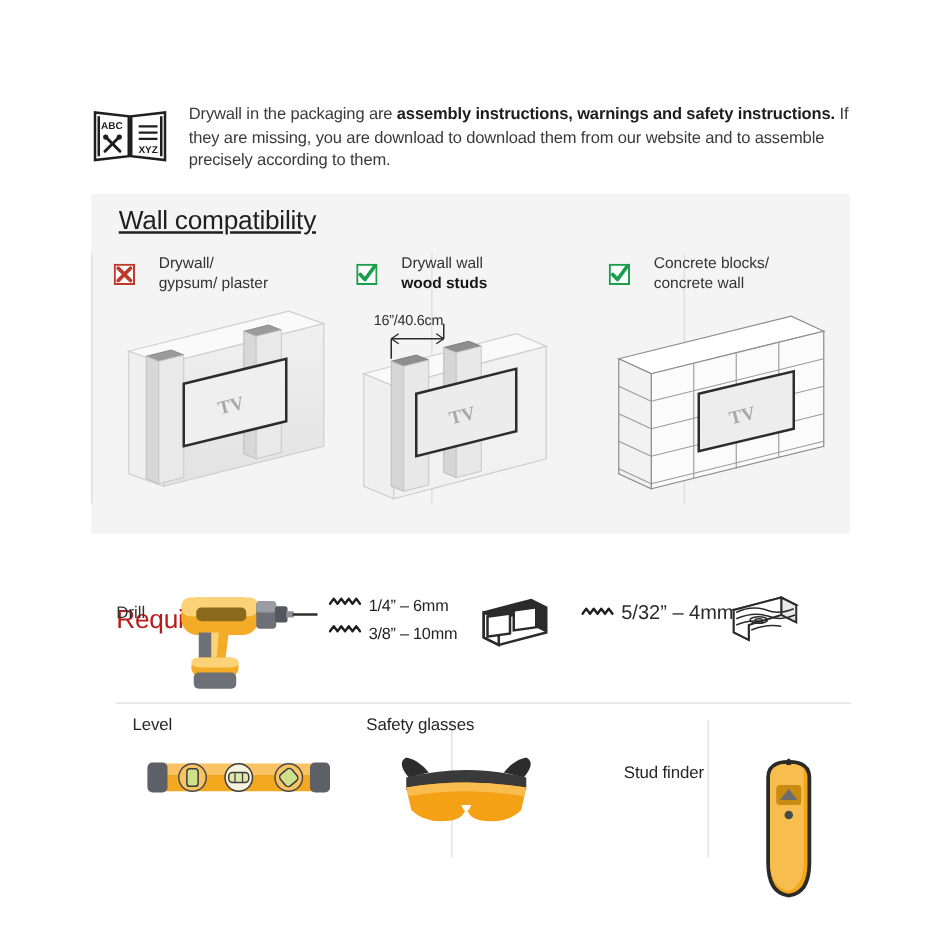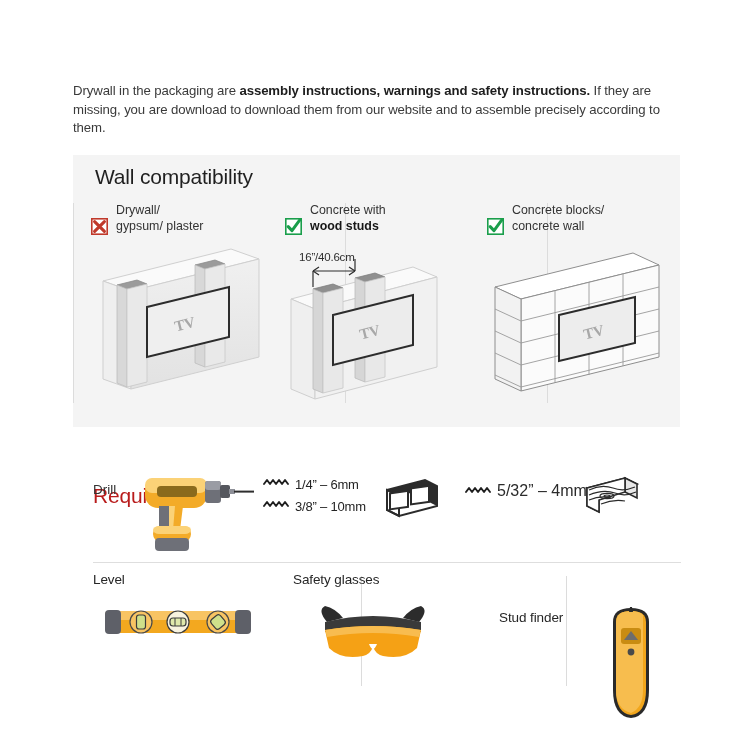--- a/index.html
+++ b/index.html
@@ -25,31 +25,31 @@
   }
   .notice .txt b{font-weight:bold;color:#1d1d1d;}
 
   
   .card{
     position:absolute;left:73px;top:155px;width:607px;height:272px;
     background:#f4f4f4;
   }
   .card h2{
     margin:0;position:absolute;left:22px;top:10px;
-    font-size:21px;font-weight:normal;color:#1f1f1f;letter-spacing:-0.2px;
+    font-size:21px;font-weight:normal;color:#1f1f1f;letter-spacing:-0.2px;text-decoration:underline;
   }
   .wcol{position:absolute;top:48px;height:215px;}
   .wcol.c1{left:18px;width:182px;}
   .wcol.c2{left:212px;width:190px;}
   .wcol.c3{left:414px;width:190px;}
   .vsep{position:absolute;top:48px;width:1px;height:200px;background:#dcdcdc;}
   .vsep.v1{left:272px;}
   .vsep.v2{left:474px;}
 
-  .wlabel{display:flex;align-items:flex-end;gap:8px;}
+  .wlabel{display:flex;align-items:center;gap:19px;}
   .wlabel .mark{flex:0 0 auto;width:17px;height:17px;margin-top:1px;}
   .wlabel .ltxt{font-size:12.4px;line-height:1.28;color:#333;}
   .wlabel .ltxt b{font-weight:bold;color:#161616;}
 
   .illus{position:absolute;left:0;top:38px;width:100%;}
   .dim{
     position:absolute;left:14px;top:48px;
     font-size:11.5px;color:#2e2e2e;letter-spacing:-0.2px;
   }
 
@@ -67,33 +67,56 @@
   .blockic{position:absolute;left:292px;top:6px;}
   .bit2{position:absolute;left:372px;top:12px;display:flex;align-items:center;gap:6px;}
   .woodic{position:absolute;left:490px;top:6px;}
 
   .hsep{position:absolute;left:93px;top:562px;width:588px;height:1px;background:#dedede;}
 
   .tools{position:absolute;left:93px;top:572px;width:588px;height:125px;}
   .tool{position:absolute;top:0;height:120px;}
   .tool .tname{font-size:13.5px;color:#262626;letter-spacing:-0.1px;}
   .tool .tic{position:absolute;}
-  .t1{left:0;width:190px;}
+  .t1{left:13px;width:190px;}
   .t2{left:200px;width:190px;}
   .t3{left:406px;width:190px;margin-top:38px;}
   .tvsep{position:absolute;top:4px;width:1px;height:110px;background:#dcdcdc;}
   .tvsep.tv1{left:268px;}
   .tvsep.tv2{left:473px;}
 </style>
 </head>
 <body>
 
 <div class="page">
 
   <div class="notice">
+    <div class="bookwrap">
+      <svg width="62" height="48" viewBox="0 0 62 48">
+        <g fill="none" stroke="#1f1f1f" stroke-width="2">
+          <path d="M3 6 L3 44 L30 41 L30 9 Z"></path>
+          <path d="M59 6 L59 44 L32 41 L32 9 Z"></path>
+          <path d="M6 9 L6 41"></path>
+          <path d="M56 9 L56 41"></path>
+        </g>
+        <text x="16.5" y="19" font-family="'Liberation Sans',sans-serif" font-size="8" font-weight="bold" fill="#1f1f1f" text-anchor="middle">ABC</text>
+        <text x="45.5" y="38" font-family="'Liberation Sans',sans-serif" font-size="8" font-weight="bold" fill="#1f1f1f" text-anchor="middle">XYZ</text>
+        <g stroke="#1f1f1f" stroke-width="1.8">
+          <path d="M38 17 L53 17"></path>
+            <path d="M38 22 L53 22"></path>
+            <path d="M38 27 L53 27"></path>
+        </g>
+        <g stroke="#1f1f1f" stroke-width="2.4" stroke-linecap="round">
+          <path d="M11 25 L23 37"></path>
+          <path d="M23 25 L11 37"></path>
+        </g>
+        <circle cx="11.6" cy="25.6" r="2.1" fill="#1f1f1f"></circle>
+        <circle cx="22.4" cy="25.6" r="2.1" fill="#1f1f1f"></circle>
+      </svg>
+    </div>
     <div class="txt">
       <span>Drywall in the packaging are </span><b>assembly instructions, warnings and safety instructions.</b><span> If they are missing, you are download to download them from our website and to assemble precisely according to them.</span>
     </div>
   </div>
 
   <div class="card">
     <h2>Wall compatibility</h2>
 
     <div class="vsep"></div>
     <div class="vsep v2"></div>
@@ -141,21 +164,21 @@
 
     <div class="wcol c2">
       <div class="wlabel">
         <span class="mark">
           <svg width="17" height="17" viewBox="0 0 17 17">
             <rect x="0.8" y="0.8" width="15.4" height="15.4" fill="#fff" stroke="#1a9e4b" stroke-width="1.6"></rect>
             <path d="M3.2 8.6 L7 12.6 L15.2 1.4" fill="none" stroke="#1a9e4b" stroke-width="3" stroke-linecap="round" stroke-linejoin="round"></path>
           </svg>
         </span>
         <span class="ltxt">
-          <span>Concrete with</span><br>
+          <span>Drywall wall</span><br>
           <b>wood studs</b>
         </span>
       </div>
       <div class="dim">16”/40.6cm</div>
       <div class="illus" style="top:54px;">
         <svg width="190" height="150" viewBox="0 0 190 150">
 
           <g stroke="#2c2c2c" stroke-width="1.2" fill="none">
             <path d="M28 14 L70 14"></path>
             <path d="M28 14 L34 10 M28 14 L34 18"></path>

